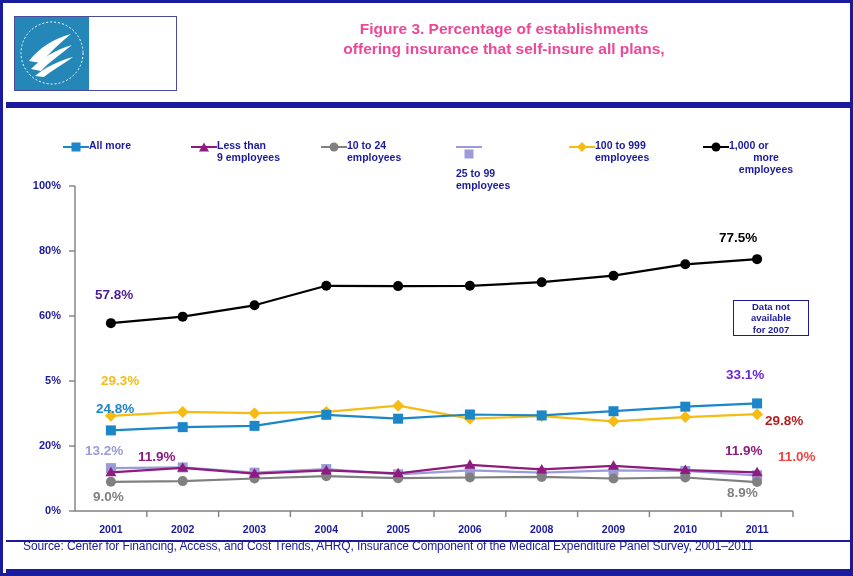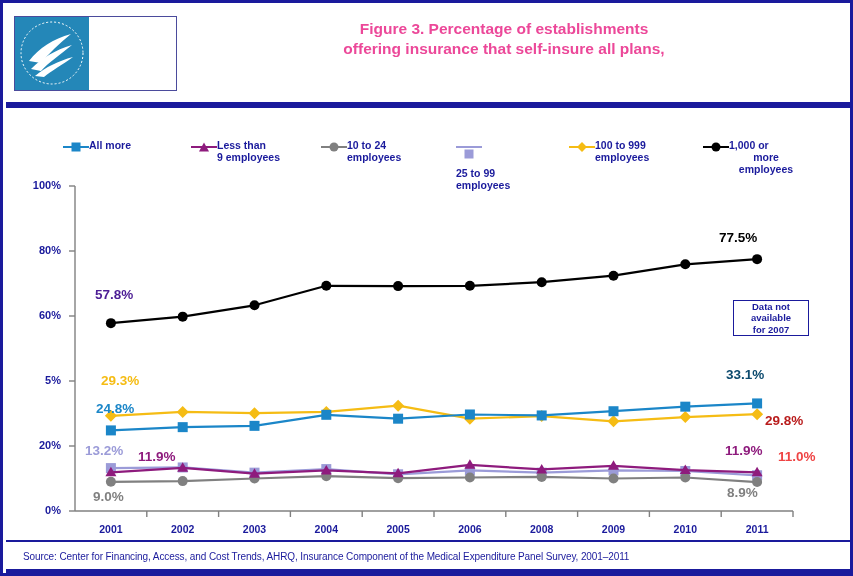--- a/index.html
+++ b/index.html
@@ -38,21 +38,21 @@
   #chart-svg{position:absolute;left:0;top:0;}
   .ylab{position:absolute;font-size:11px;font-weight:bold;color:#1a1a9c;text-align:right;width:46px;font-family:"Liberation Sans",sans-serif;}
   .xlab{position:absolute;font-size:10.5px;font-weight:bold;color:#1a1a9c;text-align:center;width:46px;font-family:"Liberation Sans",sans-serif;}
   .dlab{position:absolute;font-size:13.5px;font-weight:bold;white-space:nowrap;font-family:"Liberation Sans",sans-serif;}
 
   #note-box{position:absolute;left:730px;top:297px;width:76px;height:36px;border:1px solid #1a1a9c;background:#fff;box-sizing:border-box;display:flex;align-items:center;justify-content:center;}
   #note-box .t{font-size:9.5px;font-weight:bold;color:#1a1a9c;line-height:11.5px;text-align:center;font-family:"Liberation Sans",sans-serif;}
 
   
   #footer-rule{position:absolute;left:3px;top:537px;width:847px;height:2px;background:#1a1a9c;}
-  #source{position:absolute;left:20px;top:548px;font-size:10px;color:#1a1a9c;font-family:"Liberation Sans",sans-serif;white-space:nowrap;letter-spacing:-0.1px;}
+  #source{position:absolute;left:20px;top:536px;font-size:12px;color:#1a1a9c;font-family:"Liberation Sans",sans-serif;white-space:nowrap;letter-spacing:-0.1px;}
   #footer-bar{position:absolute;left:3px;top:566px;width:847px;height:7px;background:#1a1a9c;}
 </style>
 </head>
 <body>
 
 <div id="page">
 
   <div id="header">
 
     <div id="logo-box">
@@ -233,21 +233,21 @@
       <div class="xlab" style="left: 587.5px; top: 350px;">2009</div>
       <div class="xlab" style="left: 659.3px; top: 350px;">2010</div>
       <div class="xlab" style="left: 731.1px; top: 350px;">2011</div>
       <div class="dlab" style="left: 92px; top: 114px; color: #4c1d95;">57.8%</div>
       <div class="dlab" style="left: 98px; top: 200px; color: rgb(245, 188, 20);">29.3%</div>
       <div class="dlab" style="left: 93px; top: 228px; color: rgb(27, 134, 200);">24.8%</div>
       <div class="dlab" style="left: 82px; top: 270px; color: rgb(155, 155, 216);">13.2%</div>
       <div class="dlab" style="left: 135px; top: 276px; color: rgb(142, 27, 125);">11.9%</div>
       <div class="dlab" style="left: 90px; top: 316px; color: rgb(128, 128, 128);">9.0%</div>
       <div class="dlab" style="left: 716px; top: 57px; color: rgb(0, 0, 0);">77.5%</div>
-      <div class="dlab" style="left: 723px; top: 194px; color: #0c4a6e; text-align: right;">33.1%</div>
+      <div class="dlab" style="left: 723px; top: 194px; color: #6d28d9; text-align: right;">33.1%</div>
       <div class="dlab" style="left: 762px; top: 240px; color: #b91c1c;">29.8%</div>
       <div class="dlab" style="left: 722px; top: 270px; color: rgb(142, 27, 125);">11.9%</div>
       <div class="dlab" style="left: 775px; top: 276px; color: #ef4444;">11.0%</div>
       <div class="dlab" style="left: 724px; top: 312px; color: rgb(128, 128, 128);">8.9%</div>
     </div>
 
   <div id="note-box">
     <div class="t">
       <span>Data not</span><br>
       <span>available</span><br>

